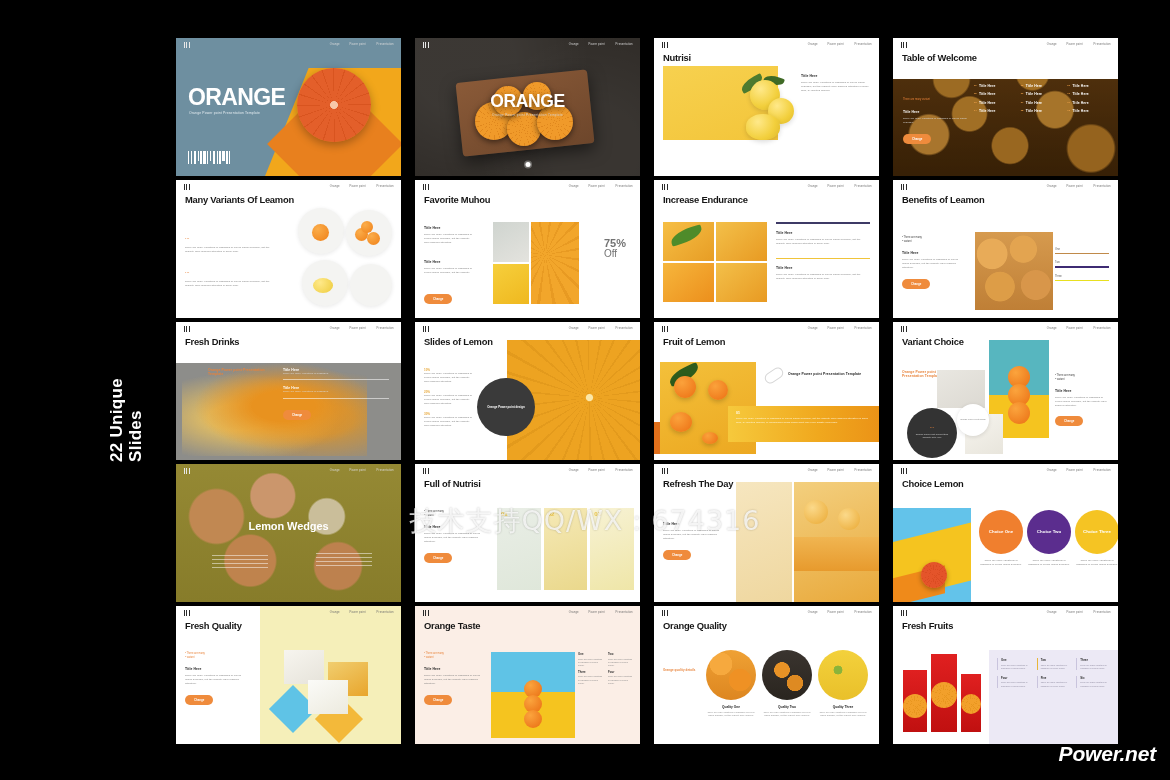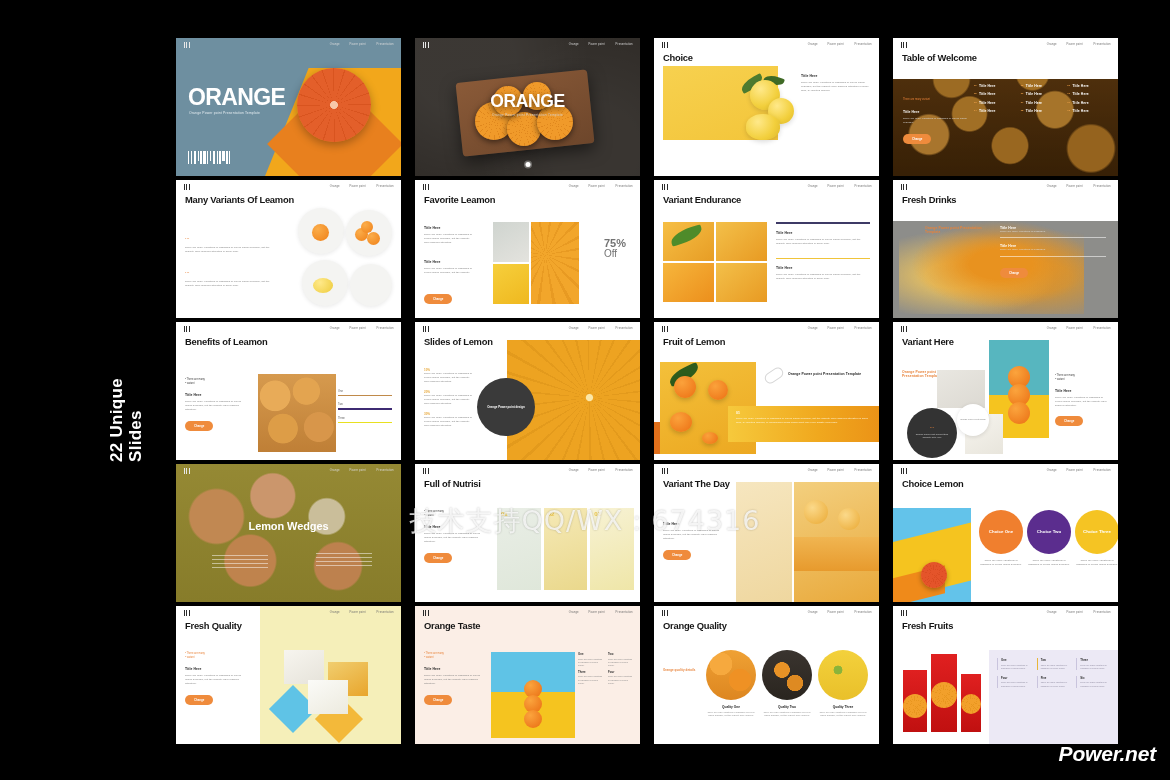--- a/index.html
+++ b/index.html
@@ -533,21 +533,21 @@
             <i></i>
             <i></i>
             <i></i>
           </span>
         <span class="nav">
           <span>Orange</span>
           <span>Power point</span>
           <span>Presentation</span>
         </span>
       </div>
-      <div class="s-title">Choice</div>
+      <div class="s-title">Nutrisi</div>
       <div class="panel"></div>
       <div class="lemon-grp">
         <div class="leaf"></div>
         <div class="leaf2"></div>
         <div class="lem a"></div>
         <div class="lem b"></div>
         <div class="lem c"></div>
       </div>
       <div class="rtext">
         <div class="tt">Title Here</div>
@@ -679,21 +679,21 @@
             <i></i>
             <i></i>
             <i></i>
           </span>
         <span class="nav">
           <span>Orange</span>
           <span>Power point</span>
           <span>Presentation</span>
         </span>
       </div>
-      <div class="s-title">Favorite Leamon</div>
+      <div class="s-title">Favorite Muhou</div>
       <div class="img i1"></div>
       <div class="img i2"></div>
       <div class="img i3"></div>
       <div class="col-left" style="top:46px;width:50px">
         <div class="tt">Title Here</div>
         <p class="body-txt" style="margin-top:3px">There are many variations of passages of Lorem Ipsum available, but the majority have suffered alteration.</p>
       </div>
       <div class="col-left" style="top:80px;width:50px">
         <div class="tt">Title Here</div>
         <p class="body-txt" style="margin-top:3px">There are many variations of passages of Lorem Ipsum available, but the majority.</p>
@@ -711,37 +711,75 @@
             <i></i>
             <i></i>
             <i></i>
           </span>
         <span class="nav">
           <span>Orange</span>
           <span>Power point</span>
           <span>Presentation</span>
         </span>
       </div>
-      <div class="s-title">Variant Endurance</div>
+      <div class="s-title">Increase Endurance</div>
       <div class="grid4">
         <div class="g leafy"></div>
         <div class="g a"></div>
         <div class="g"></div>
         <div class="g a"></div>
       </div>
       <div class="rightcol">
         <div>
           <div class="rule dark"></div>
           <div class="tt" style="margin-top:7px">Title Here</div>
           <p class="body-txt" style="margin-top:3px">There are many variations of passages of Lorem Ipsum available, but the majority have suffered alteration in some form.</p>
         </div>
         <div style="margin-top:12px">
           <div class="rule yellow"></div>
           <div class="tt" style="margin-top:7px">Title Here</div>
           <p class="body-txt" style="margin-top:3px">There are many variations of passages of Lorem Ipsum available, but the majority have suffered alteration in some form.</p>
+        </div>
+      </div>
+    </div>
+
+    <div class="slide sl9">
+      <div class="s-head">
+        <span class="logo-mark">
+            <i></i>
+            <i></i>
+            <i></i>
+          </span>
+        <span class="nav">
+          <span>Orange</span>
+          <span>Power point</span>
+          <span>Presentation</span>
+        </span>
+      </div>
+      <div class="s-title">Benefits of Leamon</div>
+      <div class="photo"></div>
+      <div class="col-left" style="top:56px;width:62px">
+        <div class="bullets">• <span>There are many</span></div>
+        <div class="bullets">• <span>variant</span></div>
+        <div class="tt" style="margin-top:7px">Title Here</div>
+        <p class="body-txt" style="margin-top:3px">There are many variations of passages of Lorem Ipsum available, but the majority have suffered alteration.</p>
+        <span class="btn-pill" style="margin-top:9px">Change</span>
+      </div>
+      <div class="bars">
+        <div class="bar-row">
+          <div class="bar-lbl">One</div>
+          <div class="bar" style="background:#c08a4a"></div>
+        </div>
+        <div class="bar-row">
+          <div class="bar-lbl">Two</div>
+          <div class="bar" style="background:#3e2b73"></div>
+        </div>
+        <div class="bar-row">
+          <div class="bar-lbl">Three</div>
+          <div class="bar" style="background:#e8e020"></div>
         </div>
       </div>
     </div>
 
     <div class="slide sl8">
       <div class="bg"></div>
       <div class="splash"></div>
       <div class="white-bar"></div>
       <div class="s-head">
         <span class="logo-mark">
@@ -767,58 +805,20 @@
             <div class="ln"></div>
             <div class="tt lt" style="margin-top:6px">Title Here</div>
             <p class="body-txt lt">There are many variations of passages.</p>
             <div class="ln"></div>
             <span class="btn-pill" style="margin-top:8px">Change</span>
           </div>
         </div>
       </div>
     </div>
 
-    <div class="slide sl9">
-      <div class="s-head">
-        <span class="logo-mark">
-            <i></i>
-            <i></i>
-            <i></i>
-          </span>
-        <span class="nav">
-          <span>Orange</span>
-          <span>Power point</span>
-          <span>Presentation</span>
-        </span>
-      </div>
-      <div class="s-title">Benefits of Leamon</div>
-      <div class="photo"></div>
-      <div class="col-left" style="top:56px;width:62px">
-        <div class="bullets">• <span>There are many</span></div>
-        <div class="bullets">• <span>variant</span></div>
-        <div class="tt" style="margin-top:7px">Title Here</div>
-        <p class="body-txt" style="margin-top:3px">There are many variations of passages of Lorem Ipsum available, but the majority have suffered alteration.</p>
-        <span class="btn-pill" style="margin-top:9px">Change</span>
-      </div>
-      <div class="bars">
-        <div class="bar-row">
-          <div class="bar-lbl">One</div>
-          <div class="bar" style="background:#c08a4a"></div>
-        </div>
-        <div class="bar-row">
-          <div class="bar-lbl">Two</div>
-          <div class="bar" style="background:#3e2b73"></div>
-        </div>
-        <div class="bar-row">
-          <div class="bar-lbl">Three</div>
-          <div class="bar" style="background:#e8e020"></div>
-        </div>
-      </div>
-    </div>
-
     <div class="slide sl10">
       <div class="photo"></div>
       <div class="s-head">
         <span class="logo-mark">
             <i></i>
             <i></i>
             <i></i>
           </span>
         <span class="nav">
           <span>Orange</span>
@@ -891,21 +891,21 @@
             <i></i>
             <i></i>
             <i></i>
           </span>
         <span class="nav">
           <span>Orange</span>
           <span>Power point</span>
           <span>Presentation</span>
         </span>
       </div>
-      <div class="s-title" style="z-index:7">Variant Here</div>
+      <div class="s-title" style="z-index:7">Variant Choice</div>
       <div style="position:absolute;left:9px;top:48px;width:40px">
         <div class="tt or" style="font-weight:600">Orange Power point Presentation Template</div>
       </div>
       <div class="thumb t1"></div>
       <div class="thumb t2"></div>
       <div class="dcirc">
         <div class="bullets or">• • •</div>
         <p class="body-txt lt" style="margin-top:2px;font-size:2.1px">Orange Power point Presentation Template Title Here</p>
       </div>
       <div class="wcirc">
@@ -995,21 +995,21 @@
             <i></i>
             <i></i>
             <i></i>
           </span>
         <span class="nav">
           <span>Orange</span>
           <span>Power point</span>
           <span>Presentation</span>
         </span>
       </div>
-      <div class="s-title" style="z-index:7">Variant The Day</div>
+      <div class="s-title" style="z-index:7">Refresh The Day</div>
       <div class="col-left" style="top:58px;width:62px;z-index:7">
         <div class="tt">Title Here</div>
         <p class="body-txt" style="margin-top:3px">There are many variations of passages of Lorem Ipsum available, but the majority have suffered alteration.</p>
         <span class="btn-pill" style="margin-top:9px">Change</span>
       </div>
     </div>
 
     <div class="slide sl16">
       <div class="s-head">
         <span class="logo-mark">

